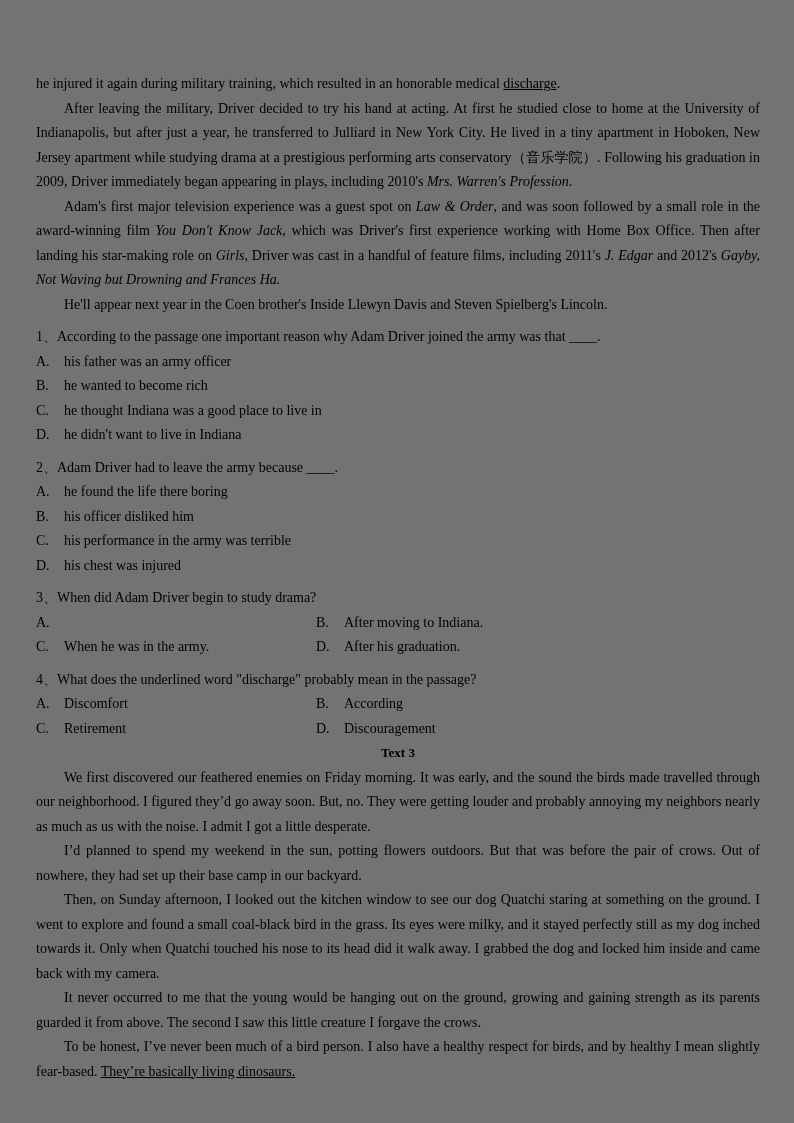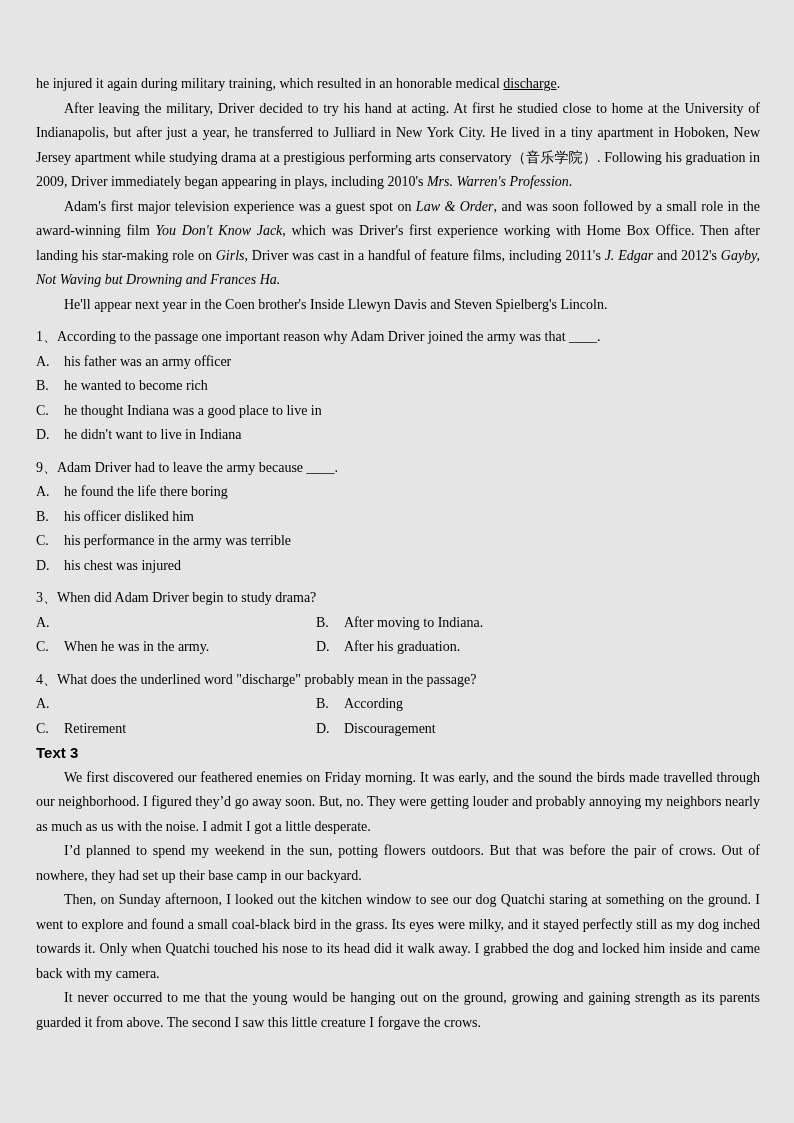--- a/index.html
+++ b/index.html
@@ -1,20 +1,20 @@
 <!DOCTYPE html>
 <html><head>
 <meta charset="utf-8">
 <style>
   html, body { margin: 0; padding: 0; background: #ffffff; }
   .page {
     position: relative;
     width: 794px;
     height: 1123px;
-    background: #e5e5e5;
+    background: #737373;
     overflow: hidden;
     font-family: "Liberation Serif", serif;
     color: #000000;
   }
   .content {
     position: absolute;
     left: 36px;
     top: 72px;
     width: 724px;
     font-size: 14px;
@@ -27,24 +27,24 @@
   .it { font-style: italic; }
   .ul { text-decoration: underline; }
   .stem { text-align: left; margin-top: 8px; }
   .opt { text-align: left; display: flex; }
   .opt-label { display: inline-block; width: 28px; flex: 0 0 28px; }
   .opt-text { flex: 1 1 auto; }
   .opt-row { display: flex; }
   .opt-row .opt.col1 { width: 280px; flex: 0 0 280px; }
   .opt-row .opt.col2 { flex: 1 1 auto; }
   .text3-heading {
-    text-align: left;
-    font-family: Liberation Sans, sans-serif;
+    text-align: center;
+    font-family: Liberation Serif, serif;
     font-weight: bold;
-    font-size: 15px;
+    font-size: 13px;
     line-height: 24.5px;
   }
 </style>
 </head>
 <body>
 
 <div class="page">
   <div class="content">
     <div id="passage-adam">
         <p class="para"><span>he injured it again during military training, which resulted in an honorable medical </span><span class="ul">discharge</span><span>.</span></p>
@@ -63,21 +63,21 @@
           <span class="opt-text">he wanted to become rich</span>
         </p>
         <p class="opt">
           <span class="opt-label">C.</span>
           <span class="opt-text">he thought Indiana was a good place to live in</span>
         </p>
         <p class="opt">
           <span class="opt-label">D.</span>
           <span class="opt-text">he didn't want to live in Indiana</span>
         </p>
-        <p class="stem">9、Adam Driver had to leave the army because ____.</p>
+        <p class="stem">2、Adam Driver had to leave the army because ____.</p>
         <p class="opt">
           <span class="opt-label">A.</span>
           <span class="opt-text">he found the life there boring</span>
         </p>
         <p class="opt">
           <span class="opt-label">B.</span>
           <span class="opt-text">his officer disliked him</span>
         </p>
         <p class="opt">
           <span class="opt-label">C.</span>
@@ -104,20 +104,21 @@
           </p>
           <p class="opt col2">
             <span class="opt-label">D.</span>
             <span class="opt-text">After his graduation.</span>
           </p>
         </div>
         <p class="stem">4、What does the underlined word "discharge" probably mean in the passage?</p>
         <div class="opt-row">
           <p class="opt col1">
             <span class="opt-label">A.</span>
+            <span class="opt-text">Discomfort</span>
           </p>
           <p class="opt col2">
             <span class="opt-label">B.</span>
             <span class="opt-text">According</span>
           </p>
         </div>
         <div class="opt-row">
           <p class="opt col1">
             <span class="opt-label">C.</span>
             <span class="opt-text">Retirement</span>
@@ -127,15 +128,16 @@
             <span class="opt-text">Discouragement</span>
           </p>
         </div>
       </div>
     <div class="text3-heading">Text 3</div>
     <div id="passage-text3">
         <p class="para indent"><span>We first discovered our feathered enemies on Friday morning. It was early, and the sound the birds made travelled through our neighborhood. I figured they’d go away soon. But, no. They were getting louder and probably annoying my neighbors nearly as much as us with the noise. I admit I got a little desperate.</span></p>
         <p class="para indent"><span>I’d planned to spend my weekend in the sun, potting flowers outdoors. But that was before the pair of crows. Out of nowhere, they had set up their base camp in our backyard.</span></p>
         <p class="para indent"><span>Then, on Sunday afternoon, I looked out the kitchen window to see our dog Quatchi staring at something on the ground. I went to explore and found a small coal-black bird in the grass. Its eyes were milky, and it stayed perfectly still as my dog inched towards it. Only when Quatchi touched his nose to its head did it walk away. I grabbed the dog and locked him inside and came back with my camera.</span></p>
         <p class="para indent"><span>It never occurred to me that the young would be hanging out on the ground, growing and gaining strength as its parents guarded it from above. The second I saw this little creature I forgave the crows.</span></p>
+        <p class="para indent"><span>To be honest, I’ve never been much of a bird person. I also have a healthy respect for birds, and by healthy I mean slightly fear-based. </span><span class="ul">They’re basically living dinosaurs.</span></p>
       </div>
   </div>
 </div>
 
 </body></html>

